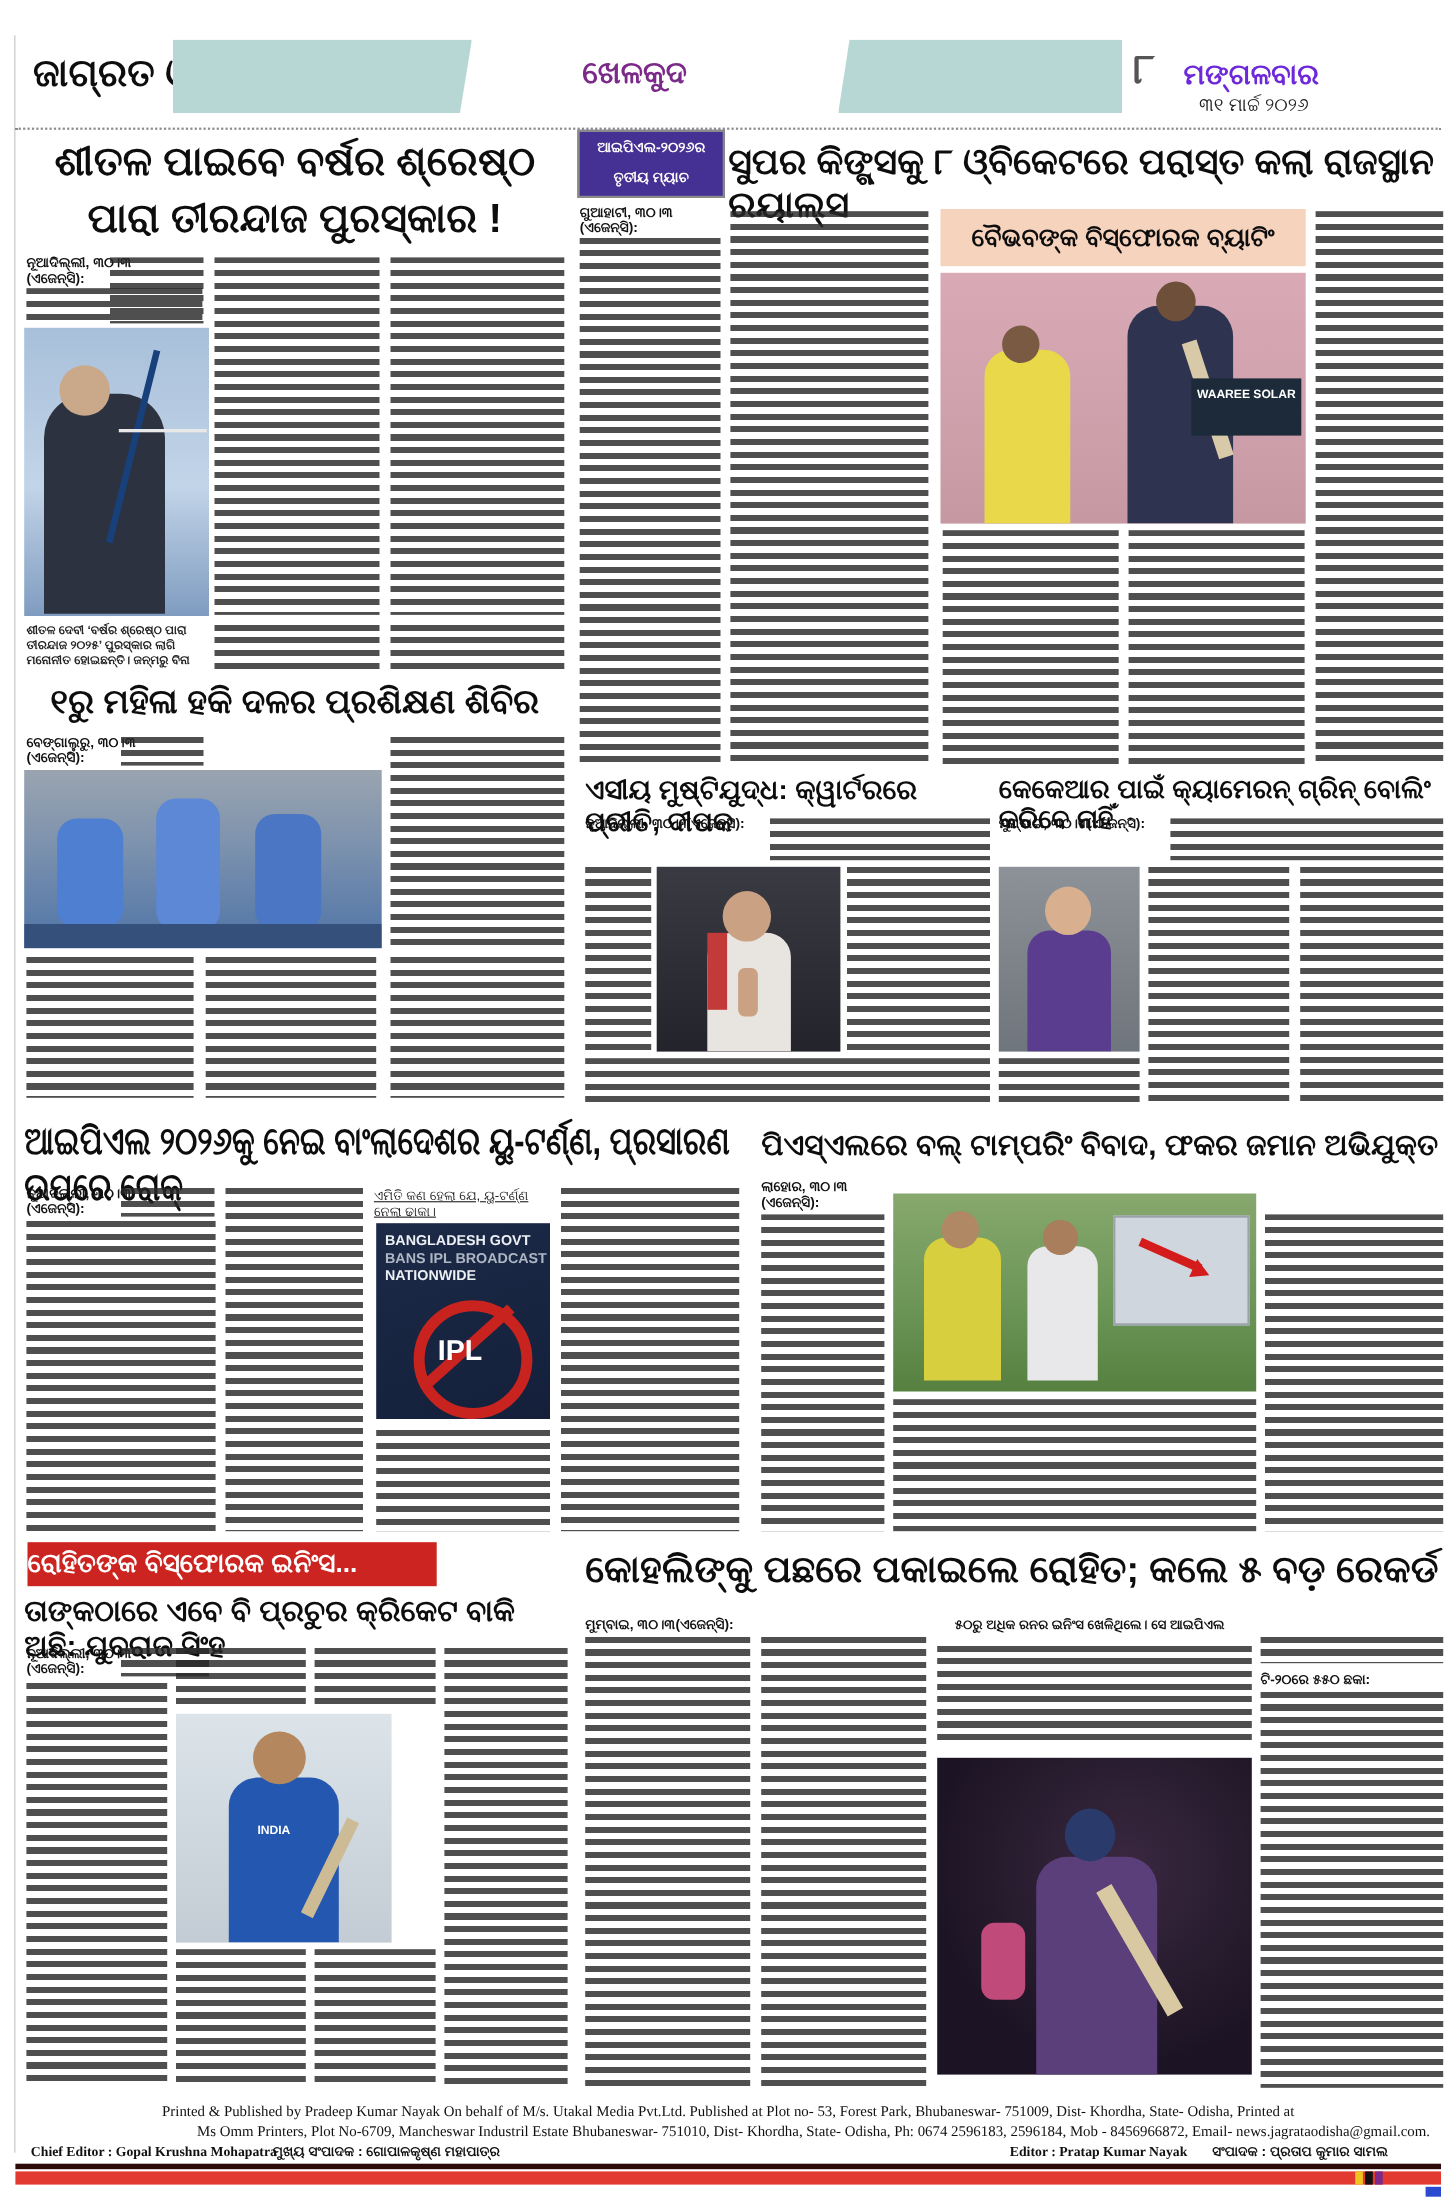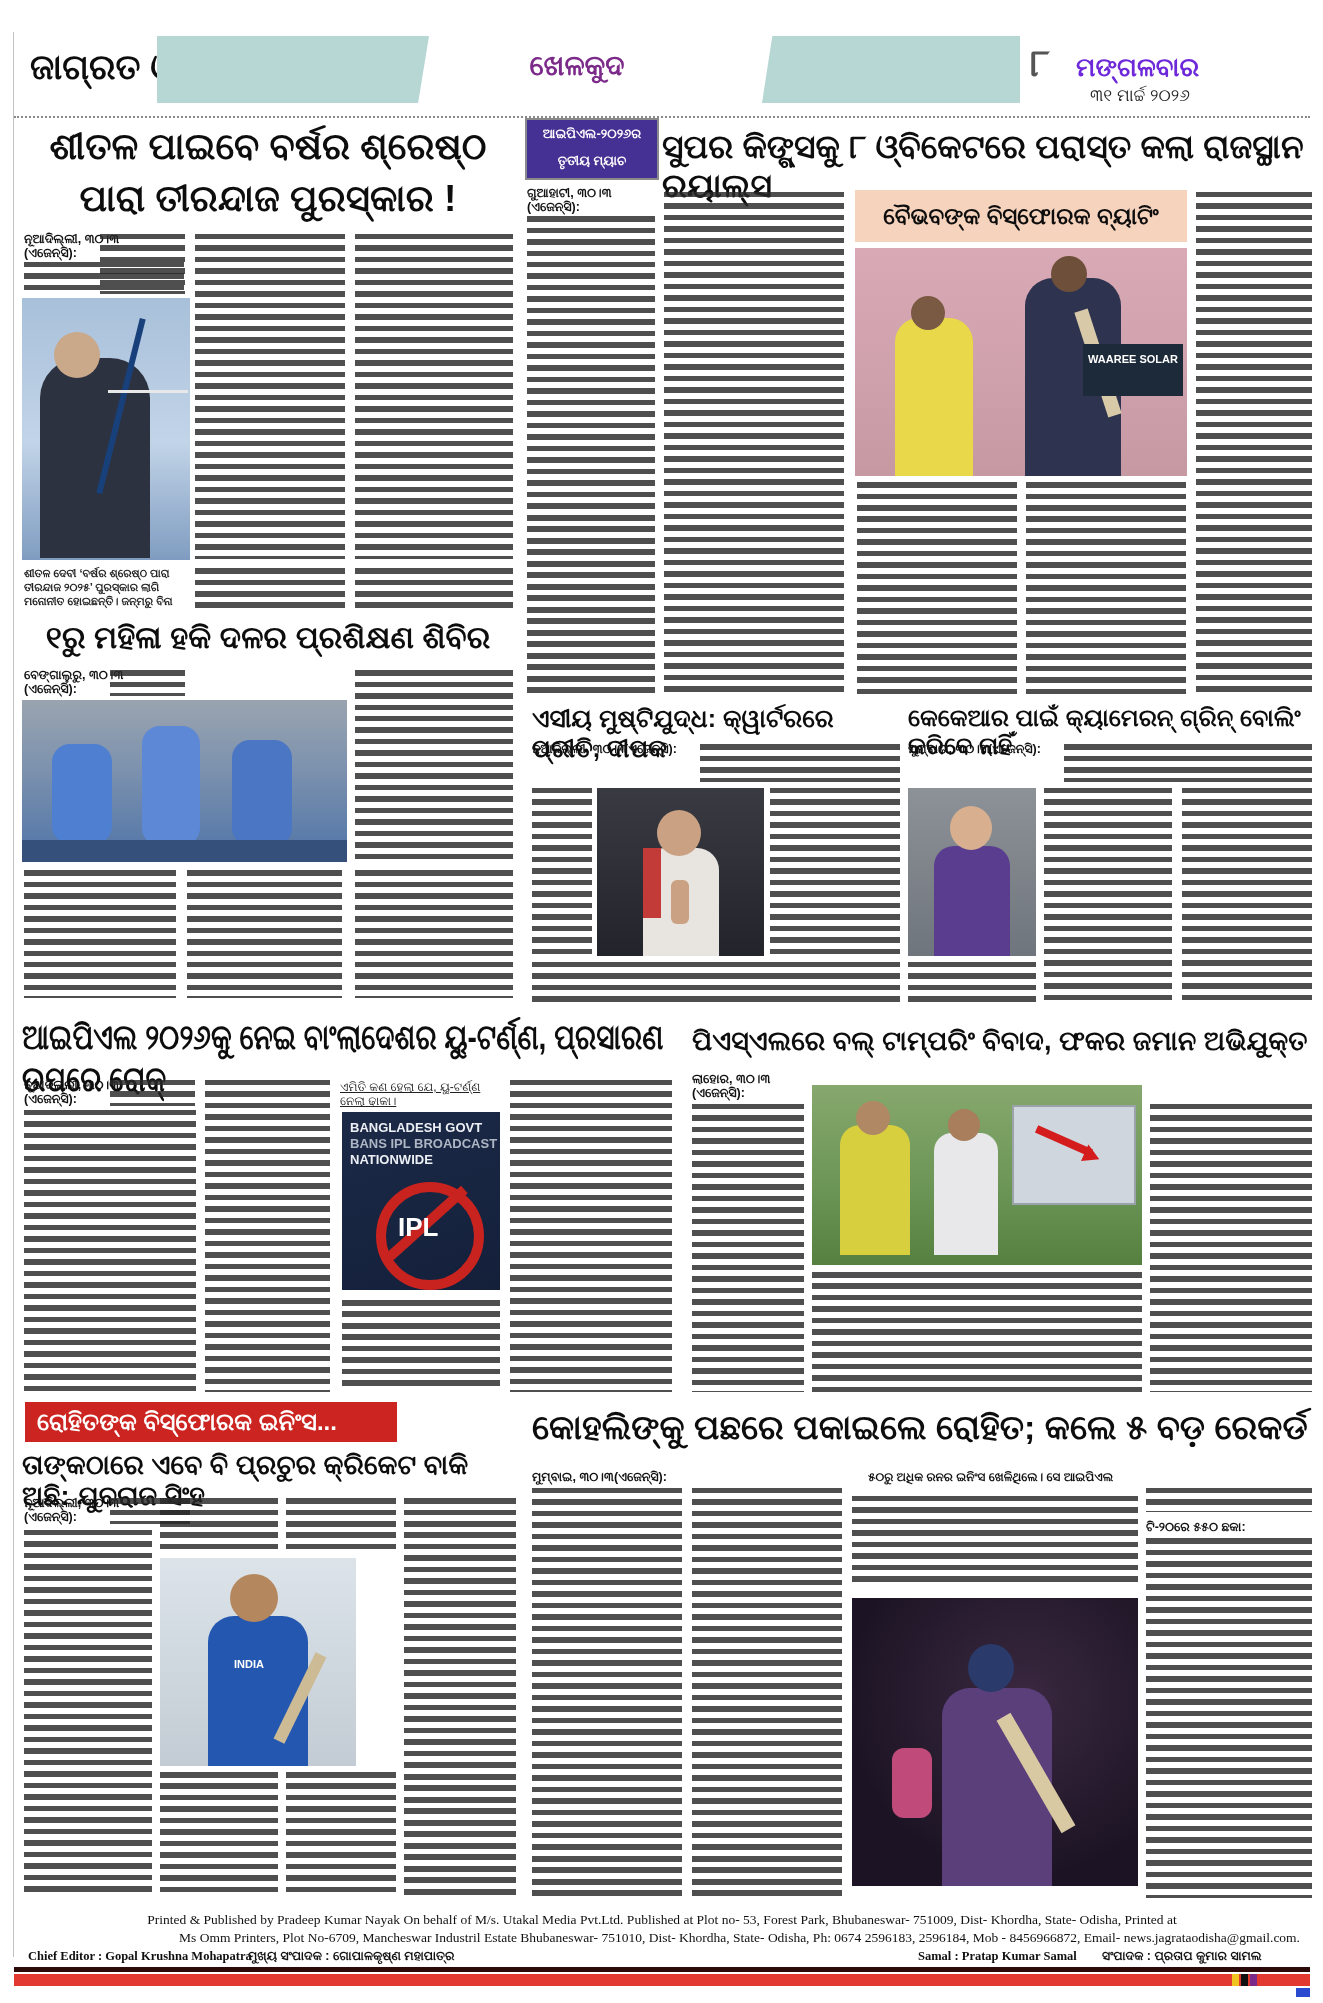--- a/index.html
+++ b/index.html
@@ -149,21 +149,21 @@
     <div class="abs" style="left:122px;top:48px;width:64px;height:122px;background:#e8e8ea;border-radius:18px 18px 0 0;"></div>
     <div class="abs" style="left:136px;top:24px;width:32px;height:32px;background:#a87e5c;border-radius:50%;"></div>
     <div class="abs" style="left:200px;top:20px;width:120px;height:96px;background:#cfd6dd;border:2px solid #9aa2aa;">
       <div class="abs" style="left:20px;top:30px;width:60px;height:8px;background:#d41c1c;transform:rotate(24deg);"></div>
       <div class="abs" style="left:70px;top:40px;width:0;height:0;border-left:16px solid #d41c1c;border-top:9px solid transparent;border-bottom:9px solid transparent;transform:rotate(24deg);"></div>
     </div>
   </div>
   <div class="abs lines" style="left:1150px;top:1104px;width:162px;height:288px;"></div>
   <div class="abs lines" style="left:812px;top:1272px;width:330px;height:120px;"></div>
 
-  <div class="abs" style="left:25px;top:1402px;width:372px;height:40px;background:#cc2420;color:#fff;font-weight:bold;font-size:24px;line-height:40px;padding-left:12px;box-sizing:border-box;">ରୋହିତଙ୍କ ବିସ୍ଫୋରକ ଇନିଂସ...</div>
+  <div class="abs" style="left:25px;top:1402px;width:372px;height:40px;background:#cc2420;color:#fff;font-weight:bold;font-size:24px;line-height:40px;box-sizing:border-box;">ରୋହିତଙ୍କ ବିସ୍ଫୋରକ ଇନିଂସ...</div>
   <div class="abs hl" style="left:22px;top:1450px;width:496px;font-size:27px;">ତାଙ୍କଠାରେ ଏବେ ବି ପ୍ରଚୁର କ୍ରିକେଟ ବାକି ଅଛି: ଯୁବରାଜ ସିଂହ</div>
   <div class="abs byline" style="left:24px;top:1496px;">ନୂଆଦିଲ୍ଲୀ,  ୩୦।୩</div>
   <div class="abs byline" style="left:24px;top:1510px;">(ଏଜେନ୍ସି):</div>
   <div class="abs lines" style="left:110px;top:1498px;width:80px;height:26px;"></div>
   <div class="abs lines" style="left:24px;top:1530px;width:128px;height:368px;"></div>
   <div class="abs lines" style="left:160px;top:1498px;width:118px;height:56px;"></div>
   <div class="abs lines" style="left:286px;top:1498px;width:110px;height:56px;"></div>
   <div class="abs lines" style="left:404px;top:1498px;width:112px;height:400px;"></div>
 
   <div class="abs photo" style="left:160px;top:1558px;width:196px;height:208px;background:linear-gradient(180deg,#dce4ea 0%,#c3ccd4 100%);text-align:center;">
@@ -190,21 +190,21 @@
     <div class="abs" style="left:90px;top:90px;width:110px;height:198px;background:#5a3f7a;border-radius:28px 28px 0 0;"></div>
     <div class="abs" style="left:116px;top:46px;width:46px;height:48px;background:#2a3a6a;border-radius:50%;"></div>
     <div class="abs" style="left:176px;top:110px;width:16px;height:130px;background:#d9c9a2;transform:rotate(-30deg);"></div>
     <div class="abs" style="left:40px;top:150px;width:40px;height:70px;background:#c04a7a;border-radius:12px;"></div>
   </div>
 
   <div class="abs centered" style="left:24px;top:1912px;width:1276px;font-size:13.5px;color:#111;font-family:'Liberation Serif', serif;">Printed &amp; Published by Pradeep Kumar Nayak On behalf of M/s. Utakal Media Pvt.Ltd. Published at Plot no- 53, Forest Park, Bhubaneswar- 751009, Dist- Khordha, State- Odisha, Printed at</div>
   <div class="abs centered" style="left:24px;top:1930px;width:1276px;font-size:13.5px;color:#111;font-family:'Liberation Serif', serif;text-align:right;">Ms Omm Printers, Plot No-6709, Mancheswar Industril Estate Bhubaneswar- 751010, Dist- Khordha, State- Odisha, Ph: 0674 2596183, 2596184, Mob - 8456966872, Email- news.jagrataodisha@gmail.com.</div>
   <div class="abs" style="left:28px;top:1949px;font-size:12.5px;font-weight:bold;font-family:'Liberation Serif', serif;">Chief Editor : Gopal Krushna Mohapatra</div>
   <div class="abs" style="left:248px;top:1949px;font-size:12.5px;font-weight:bold;">ମୁଖ୍ୟ ସଂପାଦକ : ଗୋପାଳକୃଷ୍ଣ ମହାପାତ୍ର</div>
-  <div class="abs" style="left:918px;top:1949px;font-size:12.5px;font-weight:bold;font-family:'Liberation Serif', serif;">Samal : Pratap Kumar Samal</div>
+  <div class="abs" style="left:918px;top:1949px;font-size:12.5px;font-weight:bold;font-family:'Liberation Serif', serif;">Editor : Pratap Kumar Nayak</div>
   <div class="abs" style="left:1102px;top:1949px;font-size:12.5px;font-weight:bold;">ସଂପାଦକ : ପ୍ରତାପ କୁମାର ସାମଲ</div>
   <div class="abs" style="left:14px;top:1967px;width:1296px;height:5px;background:#2d0a0a;"></div>
   <div class="abs" style="left:14px;top:1974px;width:1296px;height:12px;background:#e23a30;"></div>
   <div class="abs" style="left:1232px;top:1974px;width:7px;height:12px;background:#f0c420;"></div>
   <div class="abs" style="left:1241px;top:1974px;width:7px;height:12px;background:#111111;"></div>
   <div class="abs" style="left:1250px;top:1974px;width:7px;height:12px;background:#7b2a8a;"></div>
   <div class="abs" style="left:1296px;top:1988px;width:14px;height:9px;background:#2a4ad0;"></div>
 
 </div>
 

